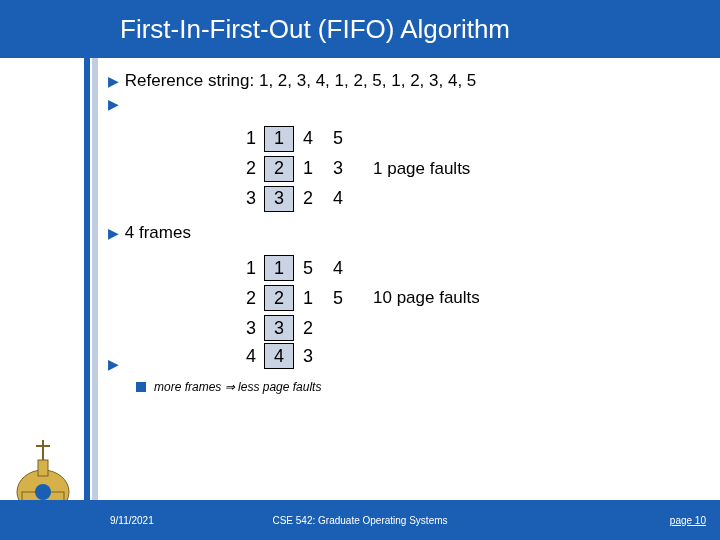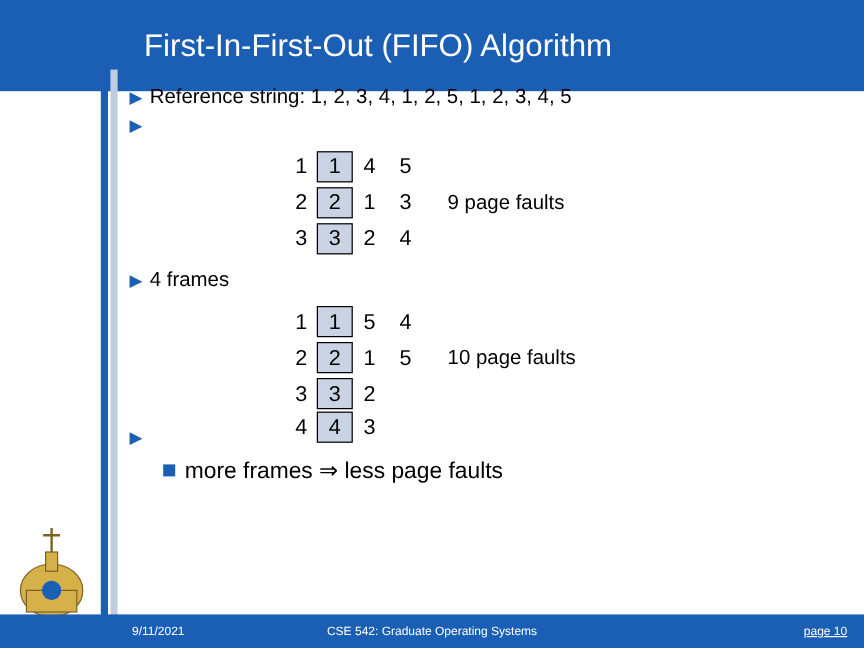--- a/index.html
+++ b/index.html
@@ -6,21 +6,21 @@
   body {
     width: 720px;
     height: 540px;
     font-family: Arial, Helvetica, sans-serif;
     background: #fff;
     position: relative;
     overflow: hidden;
   }
   .title-bar {
     background: #1b5fb4;
-    height: 76px;
+    height: 58px;
     display: flex;
     align-items: center;
     padding-left: 120px;
   }
   .title-bar h1 {
     color: #fff;
     font-size: 26px;
     font-weight: normal;
   }
   .side-stripe {
@@ -55,24 +55,25 @@
   }
   .bullet-arrow {
     color: #1b5fb4;
     font-size: 14px;
     margin-right: 6px;
     margin-top: 3px;
   }
   .sub-bullet {
     display: flex;
     align-items: center;
-    font-size: 19px;
+    font-size: 12px;
     color: #000;
     margin-left: 28px;
     margin-top: 6px;
+    font-style: italic;
   }
   .sub-mark {
     width: 10px; height: 10px;
     background: #1b5fb4;
     margin-right: 8px;
     display: inline-block;
   }
   .table-area {
     margin-left: 130px;
     margin-top: 10px;
@@ -106,21 +107,21 @@
     font-size: 18px;
   }
   .note {
     margin-left: 20px;
     font-size: 17px;
   }
   .footer {
     position: absolute;
     bottom: 0;
     left: 0; right: 0;
-    height: 28px;
+    height: 40px;
     background: #1b5fb4;
     color: #fff;
     font-size: 10px;
     display: flex;
     align-items: center;
   }
   .footer .fl { position: absolute; left: 110px; }
   .footer .fc { width: 100%; text-align: center; }
   .footer .fr { position: absolute; right: 14px; text-decoration: underline; }
   .dome {
@@ -158,21 +159,21 @@
       <span class="lead">1</span>
       <span class="cell shaded">1</span>
       <span class="plain">4</span>
       <span class="plain">5</span>
     </div>
     <div class="trow">
       <span class="lead">2</span>
       <span class="cell shaded">2</span>
       <span class="plain">1</span>
       <span class="plain">3</span>
-      <span class="note">9 page faults</span>
+      <span class="note">1 page faults</span>
     </div>
     <div class="trow">
       <span class="lead">3</span>
       <span class="cell shaded">3</span>
       <span class="plain">2</span>
       <span class="plain">4</span>
     </div>
   </div>
 
   <div class="bullet-line">

